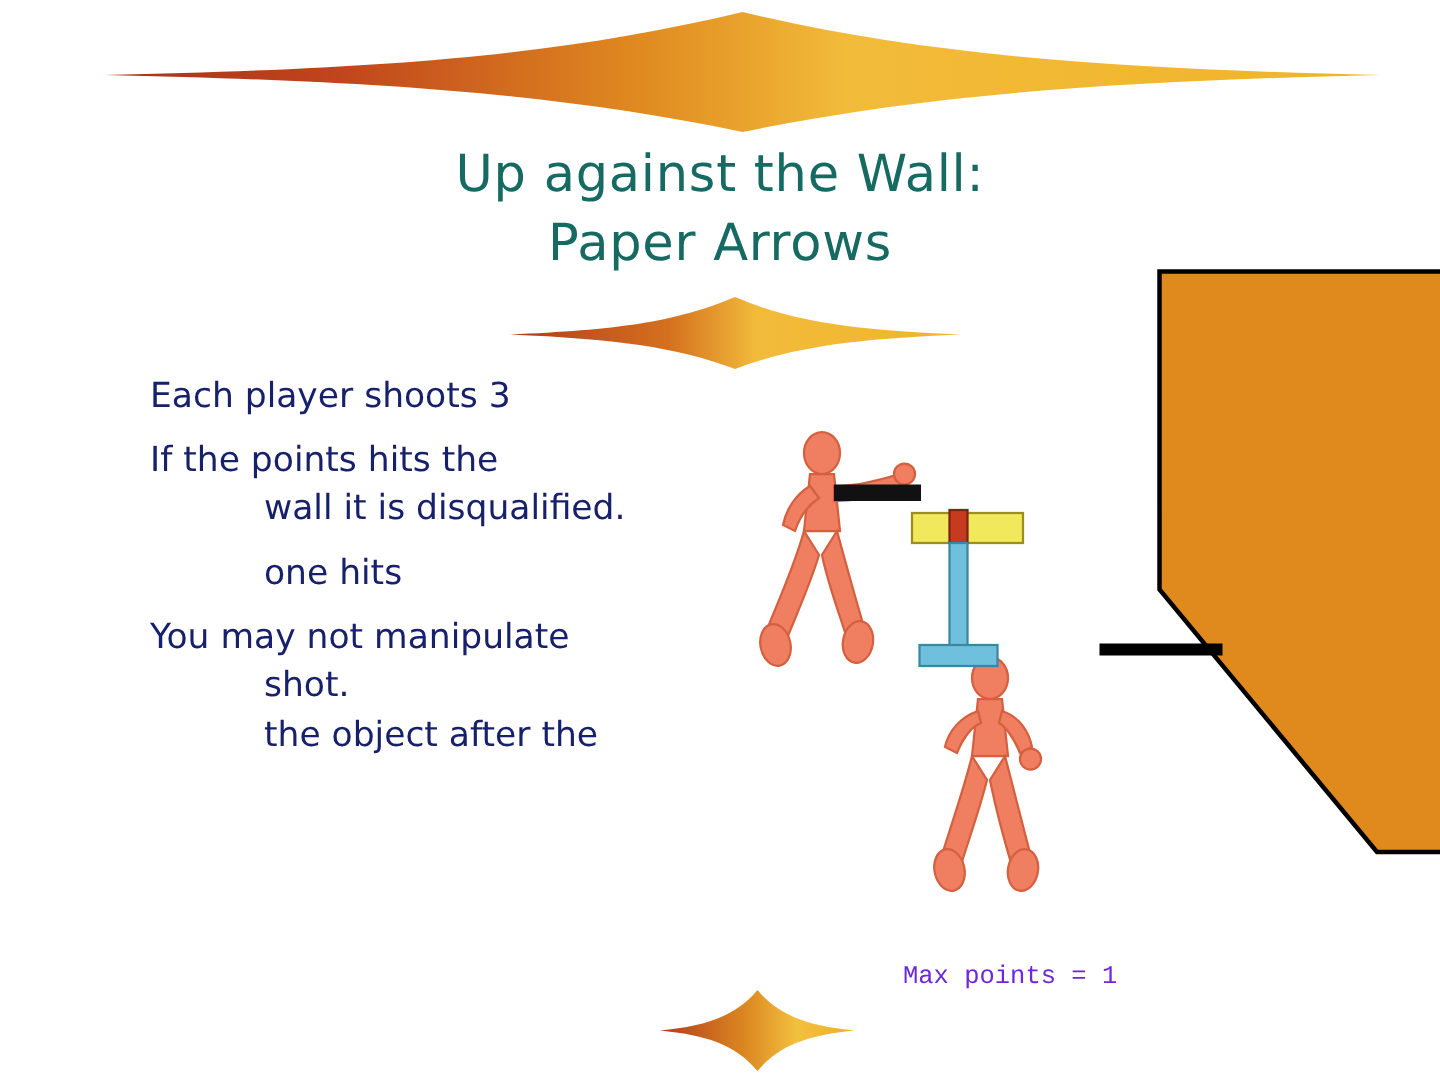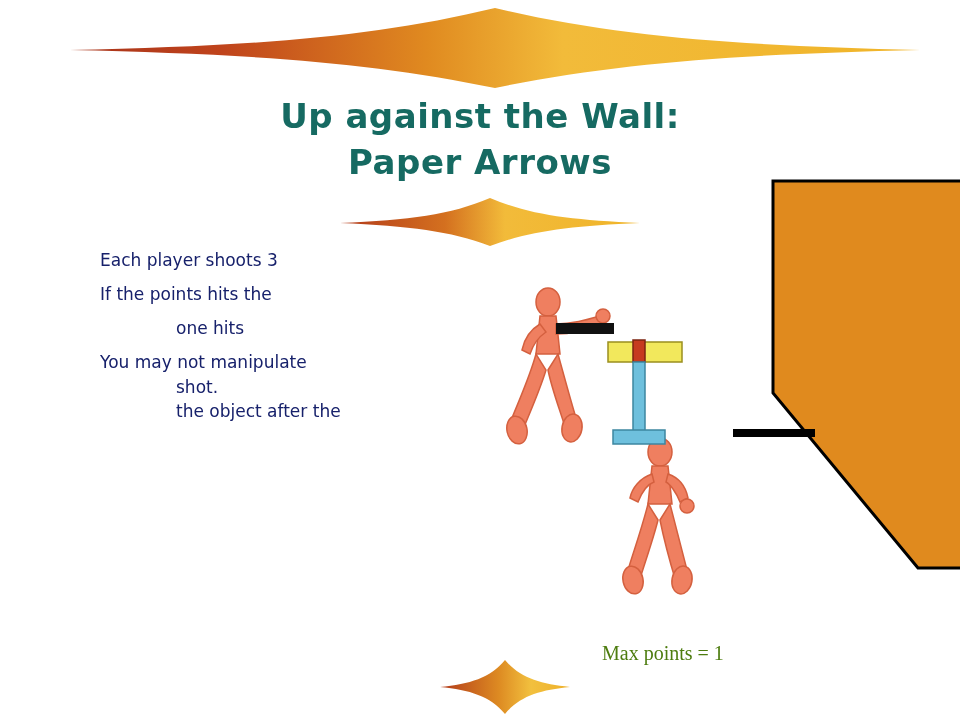--- a/index.html
+++ b/index.html
@@ -32,36 +32,36 @@
 
   
   .title-block {
     position: absolute;
     left: 140px;
     top: 94px;
     width: 680px;
     text-align: center;
     color: #166a62;
     font-family: "DejaVu Sans", sans-serif;
-    font-weight: bold;
+    font-weight: normal;
     font-size: 34px;
     line-height: 1.35;
     letter-spacing: 0.5px;
   }
   .title-line { display: block; white-space: nowrap; }
 
   
   .body-text {
     position: absolute;
     left: 100px;
     top: 248px;
     width: 420px;
     color: #17216b;
     font-family: "DejaVu Sans", sans-serif;
-    font-size: 17px;
+    font-size: 23px;
     line-height: 1.42;
   }
   .bullet {
     margin: 0 0 10px 0;
     padding-left: 38px;
     text-indent: -38px;
   }
   .bullet .ind { padding-left: 38px; text-indent: 0; display: block; }
 
   
@@ -78,23 +78,23 @@
   }
 
   
   #figures { left: 490px; top: 280px; }
 
   
   .caption {
     position: absolute;
     left: 602px;
     top: 642px;
-    color: #4d7c0f;
-    font-family: Liberation Serif, serif;
-    font-size: 20px;
+    color: #6d28d9;
+    font-family: Liberation Mono, monospace;
+    font-size: 17px;
   }
 </style>
 </head>
 <body>
 
 <div class="slide">
 
   <svg class="deco" id="deco-top" width="850" height="80" viewBox="0 0 850 80">
     <defs>
       <linearGradient id="gradTop" x1="0" y1="0" x2="1" y2="0">
@@ -173,20 +173,21 @@
     <rect x="143" y="82" width="12" height="74" fill="#6ec0dd" stroke="#3d86a0" stroke-width="1.5"></rect>
     <rect x="123" y="150" width="52" height="14" fill="#6ec0dd" stroke="#3d86a0" stroke-width="1.5"></rect>
   </svg>
 
   <div class="body-text">
     <p class="bullet">
       <span>Each player shoots 3</span>
     </p>
     <p class="bullet">
       <span>If the points hits the</span>
+      <span class="ind">wall it is disqualified.</span>
     </p>
     <p class="bullet">
       <span class="ind">one hits</span>
     </p>
     <p class="bullet">
       <span>You may not manipulate</span>
       <span class="ind">shot.</span>
       <span class="ind">the object after the</span>
     </p>
   </div>

